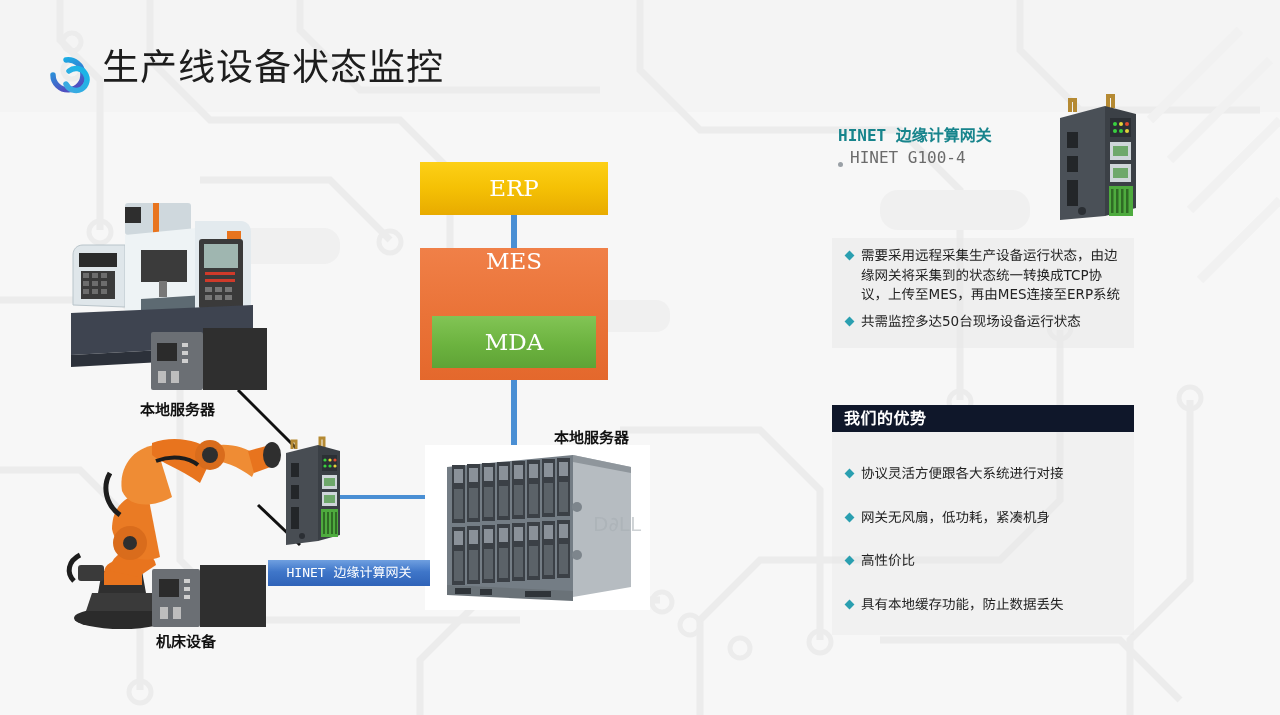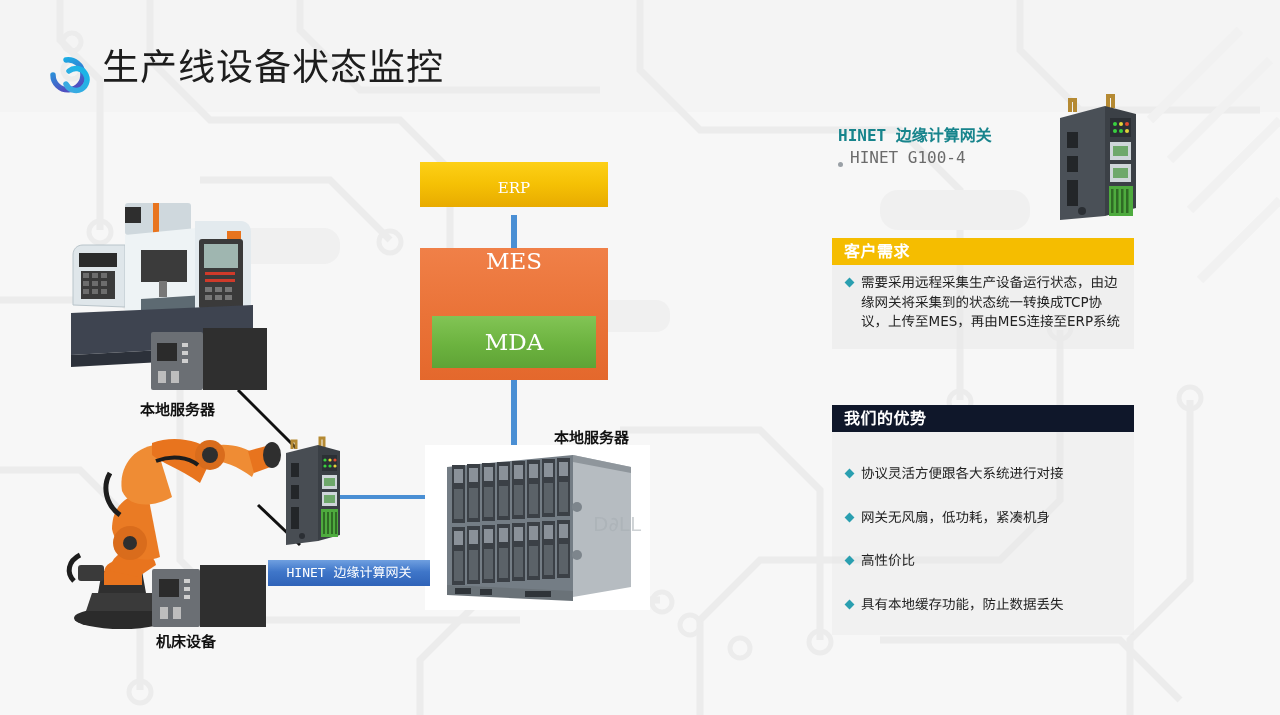--- a/index.html
+++ b/index.html
@@ -27,23 +27,23 @@
     -webkit-background-clip:text;background-clip:text;color:transparent;
     letter-spacing:-0.5px;
   }
   #brand-cn{
     position:absolute;left:40px;top:58px;font-size:11px;color:#3b6fa8;
     letter-spacing:2px;font-family:"DejaVu Sans",sans-serif;
   }
   
   .stackbox{position:absolute;text-align:center;color:#fff;
     font-family:"DejaVu Serif","Liberation Serif",serif;}
-  #box-erp{left:420px;top:162px;width:188px;height:45px;
+  #box-erp{left:420px;top:162px;width:188px;height:53px;
     background:linear-gradient(180deg,#fdd017 0%,#f5c105 48%,#e8ab00 100%);
-    line-height:53px;font-size:15px;}
+    line-height:53px;font-size:23px;}
   #box-mes{left:420px;top:248px;width:188px;height:132px;
     background:linear-gradient(180deg,#f08048 0%,#ea7338 50%,#e4682c 100%);
     font-size:23px;}
   #box-mes-label{display:block;}
   #box-mda{position:absolute;left:12px;top:68px;width:164px;height:52px;
     background:linear-gradient(180deg,#82c455 0%,#6cb33f 55%,#5fa336 100%);
     line-height:52px;font-size:23px;color:#fff;
     font-family:"DejaVu Serif","Liberation Serif",serif;}
   
   #connectors{position:absolute;inset:0;z-index:2;}
@@ -428,25 +428,28 @@
         <rect x="61" y="97" width="2.5" height="24"></rect>
           <rect x="66" y="97" width="2.5" height="24"></rect>
         <rect x="71" y="97" width="2.5" height="24"></rect>
           <rect x="76" y="97" width="2.5" height="24"></rect>
       </g>
       <circle cx="32" cy="119" r="4" fill="#2b2f34"></circle>
     </svg>
   </div>
 
   <div class="panel" id="panel-needs">
-    <div class="panel-head">客户需求</div>
     <div class="panel-body">
       <div class="bullet-row">
         <span class="bullet-dot"></span>
         <span class="bullet-text">需要采用远程采集生产设备运行状态，由边缘网关将采集到的状态统一转换成TCP协议，上传至MES，再由MES连接至ERP系统</span>
+      </div>
+      <div class="bullet-row">
+        <span class="bullet-dot"></span>
+        <span class="bullet-text">共需监控多达50台现场设备运行状态</span>
       </div>
     </div>
   </div>
 
   <div class="panel" id="panel-adv">
     <div class="panel-head">我们的优势</div>
     <div class="panel-body">
       <div class="bullet-row">
         <span class="bullet-dot"></span>
         <span class="bullet-text">协议灵活方便跟各大系统进行对接</span>

